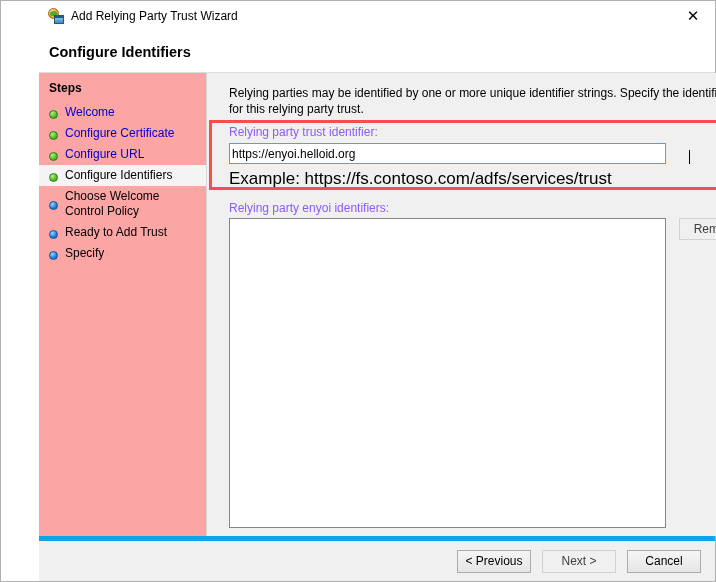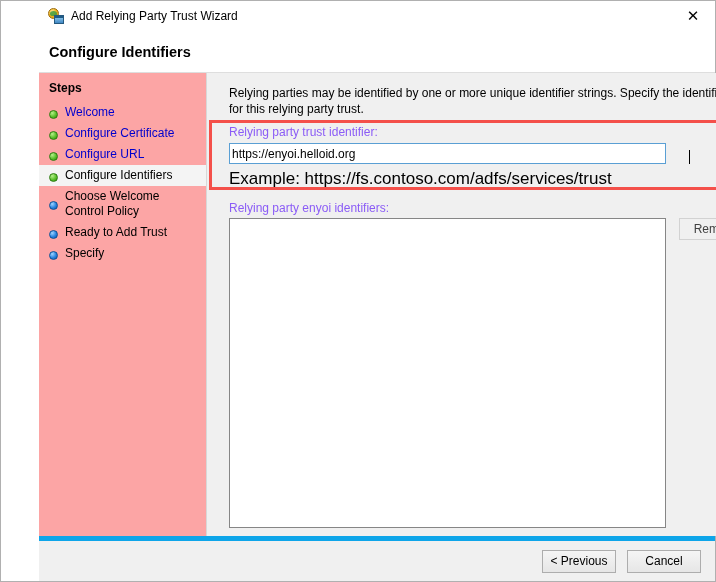--- a/index.html
+++ b/index.html
@@ -385,16 +385,17 @@
           <div id="identifier-list"></div>
           <div id="remove-button" class="push-button disabled">Remove</div>
         </div>
       </div>
 
     </div>
   </div>
 
   <div id="footer">
     <div class="push-button footer-button">&lt; Previous</div>
+    <div class="push-button footer-button disabled">Next &gt;</div>
     <div class="push-button footer-button">Cancel</div>
   </div>
 
 </div>
 
 </body></html>

